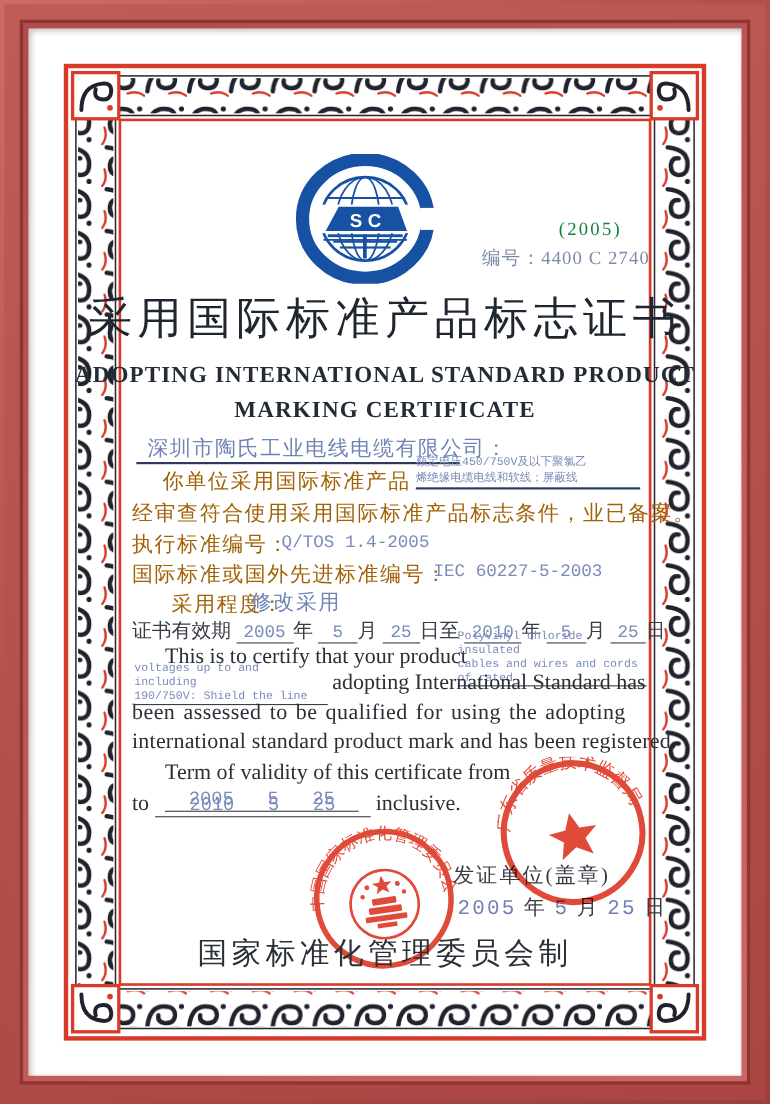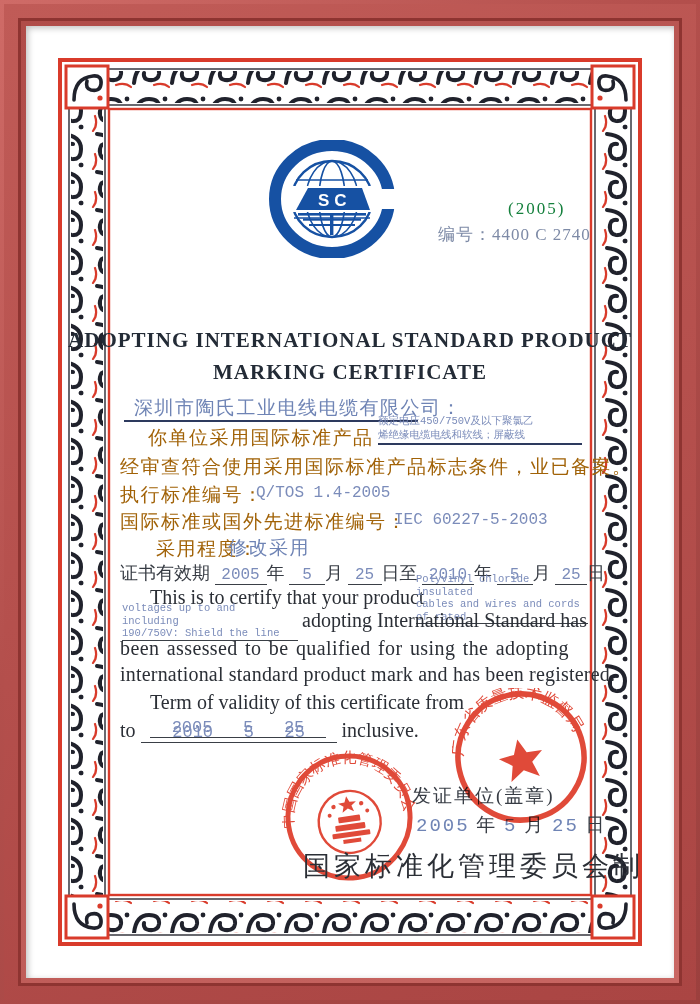--- a/index.html
+++ b/index.html
@@ -110,20 +110,21 @@
         <text x="50" y="66" font-family="Liberation Sans, sans-serif" font-size="17" font-weight="bold" letter-spacing="5" fill="#ffffff">SC</text>
         <rect x="30" y="73" width="68" height="2.6" fill="#1651a3"></rect>
         <rect x="35" y="78.5" width="58" height="2.2" fill="#1651a3"></rect>
         <rect x="41" y="84" width="46" height="2" fill="#1651a3"></rect>
         <rect x="62" y="73" width="3.4" height="22" fill="#1651a3"></rect>
       </svg>
 
       <div class="abs year" style="left:452px;top:143px;">(2005)</div>
       <div class="abs serial" style="left:382px;top:167px;">编号：4400 C 2740</div>
 
+      <div class="abs center title-cn" style="top:206px;">采用国际标准产品标志证书</div>
       <div class="abs center title-en" style="top:272px;">ADOPTING INTERNATIONAL STANDARD PRODUCT</div>
       <div class="abs center title-en" style="top:304px;">MARKING CERTIFICATE</div>
 
       <div class="abs cn blue" style="left:78px;top:339px;">深圳市陶氏工业电线电缆有限公司：</div>
       <div class="abs" style="left:68px;top:364px;width:294px;border-bottom:2px solid #2d3a5e;"></div>
 
       <div class="abs cn" style="left:92px;top:369px;">你单位采用国际标准产品</div>
       <div class="abs prod-block" style="left:322px;top:358px;">
         <span>额定电压450/750V及以下聚氯乙</span><br>
         <span>烯绝缘电缆电线和软线；屏蔽线</span>
@@ -219,17 +220,17 @@
             <circle cx="48" cy="63" r="2"></circle>
               <circle cx="86" cy="63" r="2"></circle>
             <rect x="56" y="66" width="22" height="6" rx="1"></rect>
             <rect x="52" y="74" width="30" height="6" rx="1"></rect>
             <rect x="48" y="82" width="38" height="5" rx="1"></rect>
             <rect x="58" y="89" width="18" height="4"></rect>
           </g>
         </g>
       </svg>
 
-      <div class="abs center bottom-txt" style="top:792px;text-align:right;">国家标准化管理委员会制</div>
+      <div class="abs center bottom-txt" style="top:792px;">国家标准化管理委员会制</div>
 
     </div>
   </div>
 </div>
 
 </body></html>

